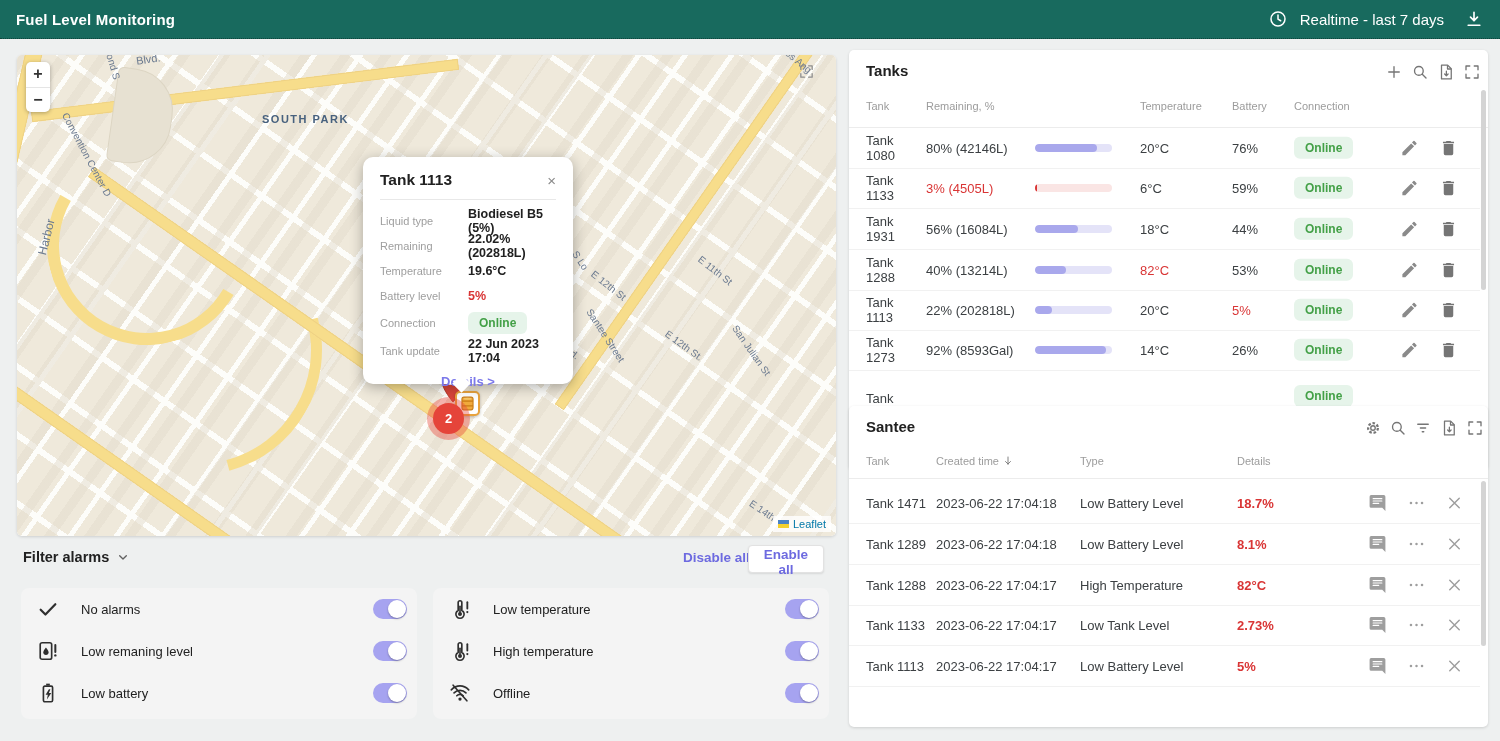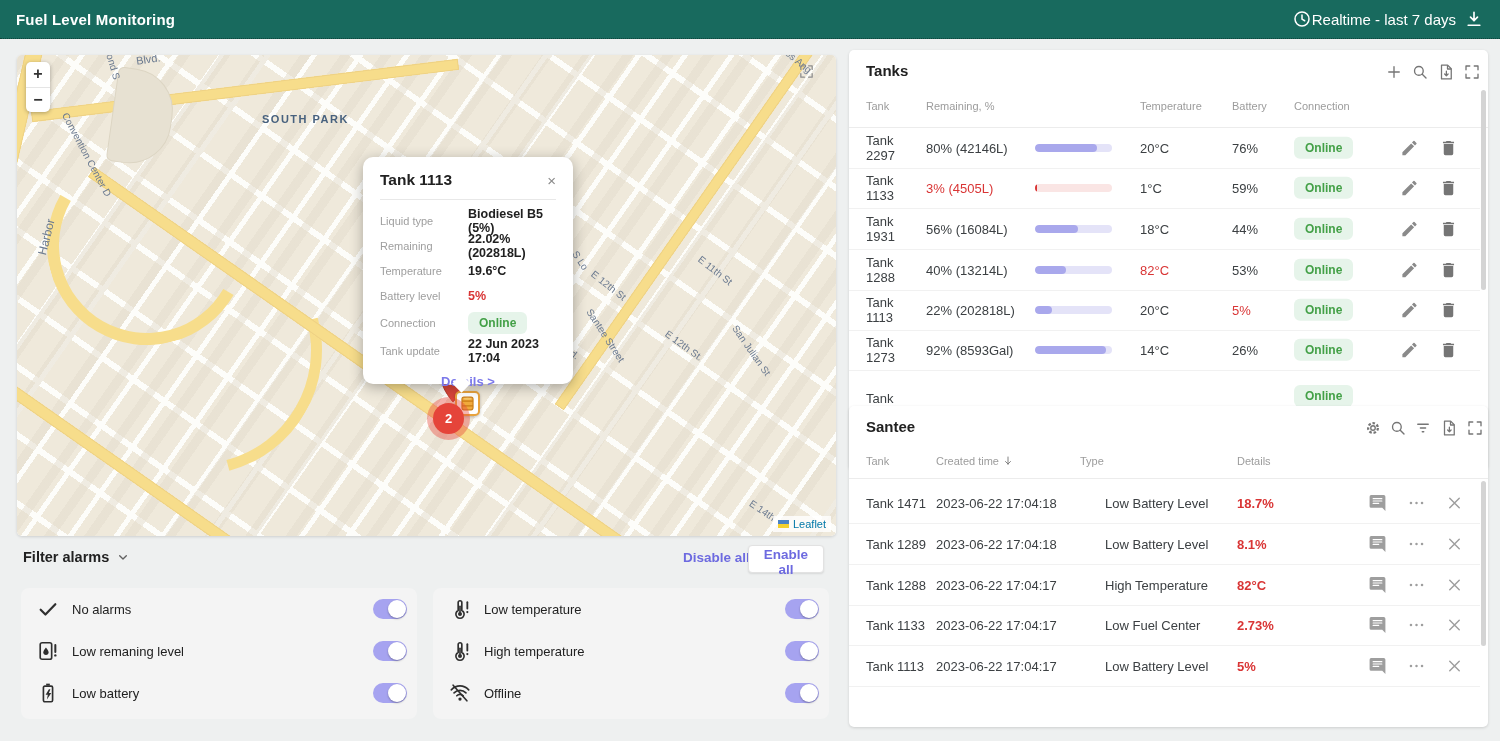--- a/index.html
+++ b/index.html
@@ -4,21 +4,21 @@
 <style>
   html,body{margin:0;padding:0;}
   body{font-family:"Liberation Sans",sans-serif;background:#dfe3e2;}
   *{box-sizing:border-box;}
   .app{position:relative;width:1500px;height:741px;background:#eef0f0;overflow:hidden;}
 
   
   .topbar{position:absolute;left:0;top:0;width:100%;height:39px;background:#186a5e;color:#fff;
     display:flex;align-items:center;padding:0 16px;border-bottom:1px dotted rgba(0,0,0,.35);}
   .topbar-title{font-size:15px;font-weight:700;letter-spacing:.2px;}
-  .topbar-right{margin-left:auto;display:flex;align-items:center;font-size:15px;}
+  .topbar-right{margin-left:auto;display:flex;align-items:center;gap:12px;font-size:15px;}
   .topbar .ic{color:#fff;}
 
   .ic{display:inline-block;vertical-align:middle;}
 
   
   .card{position:absolute;background:#fff;border-radius:5px;box-shadow:0 1px 3px rgba(0,0,0,.14);overflow:hidden;}
 
   
   .map-card{left:17px;top:55px;width:819px;height:481px;}
   .map{position:absolute;inset:0;background:#efe9db;overflow:hidden;}
@@ -92,41 +92,41 @@
   .c-bar{left:186px;}
   .c-temp{left:291px;}
   .c-bat{left:383px;}
   .c-conn{left:445px;}
   .c-edit{left:551px;}
   .c-del{left:590px;}
 
   
   .a-tank{left:17px;}
   .a-time{left:87px;}
-  .a-type{left:231px;margin-left:25px;}
+  .a-type{left:231px;}
   .a-det{left:388px;}
   .a-comment{left:519px;}
   .a-dots{left:558px;}
   .a-x{left:596px;}
 
   .tanks-card{left:849px;top:50px;width:639px;height:420px;}
   .alarms-card{left:849px;top:406px;width:639px;height:321px;}
 
   
   .filter-title{position:absolute;left:23px;top:549px;font-size:14.5px;font-weight:700;color:#212121;display:flex;align-items:center;gap:6px;}
   .filter-title .ic{color:#616161;}
   .btn-text{position:absolute;left:683px;top:550px;color:#6d6ae0;font-size:13.5px;font-weight:600;cursor:pointer;background:none;border:none;padding:0;font-family:inherit;}
   .btn-outline{position:absolute;left:748px;top:545px;width:76px;height:28px;color:#6d6ae0;font-size:13.5px;font-weight:600;
     background:#fff;border:1px solid #e2e2e2;border-radius:4px;box-shadow:0 1px 2px rgba(0,0,0,.1);cursor:pointer;font-family:inherit;}
   .filter-card{position:absolute;top:588px;width:396px;height:131px;background:#f4f4f4;border-radius:8px;}
   .filter-card.left{left:21px;}
   .filter-card.right{left:433px;}
   .frow{position:absolute;left:16px;right:10px;height:26px;display:flex;align-items:center;}
   .frow .fic{width:22px;height:22px;color:#2f2f2f;flex:none;}
-  .frow .flabel{margin-left:13px;font-size:13px;color:#212121;}
+  .frow .flabel{margin-left:22px;font-size:13px;color:#212121;}
   .toggle{margin-left:auto;position:relative;width:34px;height:20px;border-radius:10px;background:#a6a3f0;cursor:pointer;flex:none;}
   .toggle i{position:absolute;right:1px;top:1px;width:18px;height:18px;border-radius:50%;background:#fff;box-shadow:0 1px 2px rgba(0,0,0,.3);}
 </style>
 </head>
 <body>
 
 <svg width="0" height="0" style="position:absolute">
   <defs>
     <symbol id="i-plus" viewBox="0 0 24 24">
         <path d="M12 5v14M5 12h14" stroke="currentColor" stroke-width="1.8" fill="none" stroke-linecap="round"></path>
@@ -341,21 +341,21 @@
       </svg>
 
     <div class="colhead" style="left:17px;top:50px">Tank</div>
     <div class="colhead" style="left:77px;top:50px">Remaining, %</div>
     <div class="colhead" style="left:291px;top:50px">Temperature</div>
     <div class="colhead" style="left:383px;top:50px">Battery</div>
     <div class="colhead" style="left:445px;top:50px">Connection</div>
     <div class="hdr-divider" style="top:77px"></div>
 
     <div class="trow" style="top:78px">
-      <div class="cell c-tank">Tank 2297</div>
+      <div class="cell c-tank">Tank 1080</div>
       <div class="cell c-rem">80% (42146L)</div>
       <div class="cell c-bar">
           <div class="bar">
             <i style="width: 80%;"></i>
           </div>
         </div>
       <div class="cell c-temp">20°C</div>
       <div class="cell c-bat">76%</div>
       <div class="cell c-conn"><span class="badge-online">Online</span></div>
       <svg class="cell c-edit action-ic">
@@ -367,21 +367,21 @@
     </div>
 
     <div class="trow" style="top:118px">
       <div class="cell c-tank">Tank 1133</div>
       <div class="cell c-rem danger-text">3% (4505L)</div>
       <div class="cell c-bar">
           <div class="bar danger">
             <i style="width: 3%;"></i>
           </div>
         </div>
-      <div class="cell c-temp">1°C</div>
+      <div class="cell c-temp">6°C</div>
       <div class="cell c-bat">59%</div>
       <div class="cell c-conn"><span class="badge-online">Online</span></div>
       <svg class="cell c-edit action-ic">
           <use href="#i-pencil"></use>
         </svg>
       <svg class="cell c-del action-ic" style="color:#757575">
           <use href="#i-trash"></use>
         </svg>
     </div>
 
@@ -539,21 +539,21 @@
       <svg class="cell a-dots action-ic" style="color:#9e9e9e">
           <use href="#i-dots"></use>
         </svg>
       <svg class="cell a-x action-ic" style="color:#9e9e9e">
           <use href="#i-x"></use>
         </svg>
     </div>
     <div class="trow" style="top:199px">
       <div class="cell a-tank">Tank 1133</div>
       <div class="cell a-time">2023-06-22 17:04:17</div>
-      <div class="cell a-type">Low Fuel Center</div>
+      <div class="cell a-type">Low Tank Level</div>
       <div class="cell a-det danger-text bold600">2.73%</div>
       <svg class="cell a-comment action-ic" style="color:#9e9e9e">
           <use href="#i-comment"></use>
         </svg>
       <svg class="cell a-dots action-ic" style="color:#9e9e9e">
           <use href="#i-dots"></use>
         </svg>
       <svg class="cell a-x action-ic" style="color:#9e9e9e">
           <use href="#i-x"></use>
         </svg>

